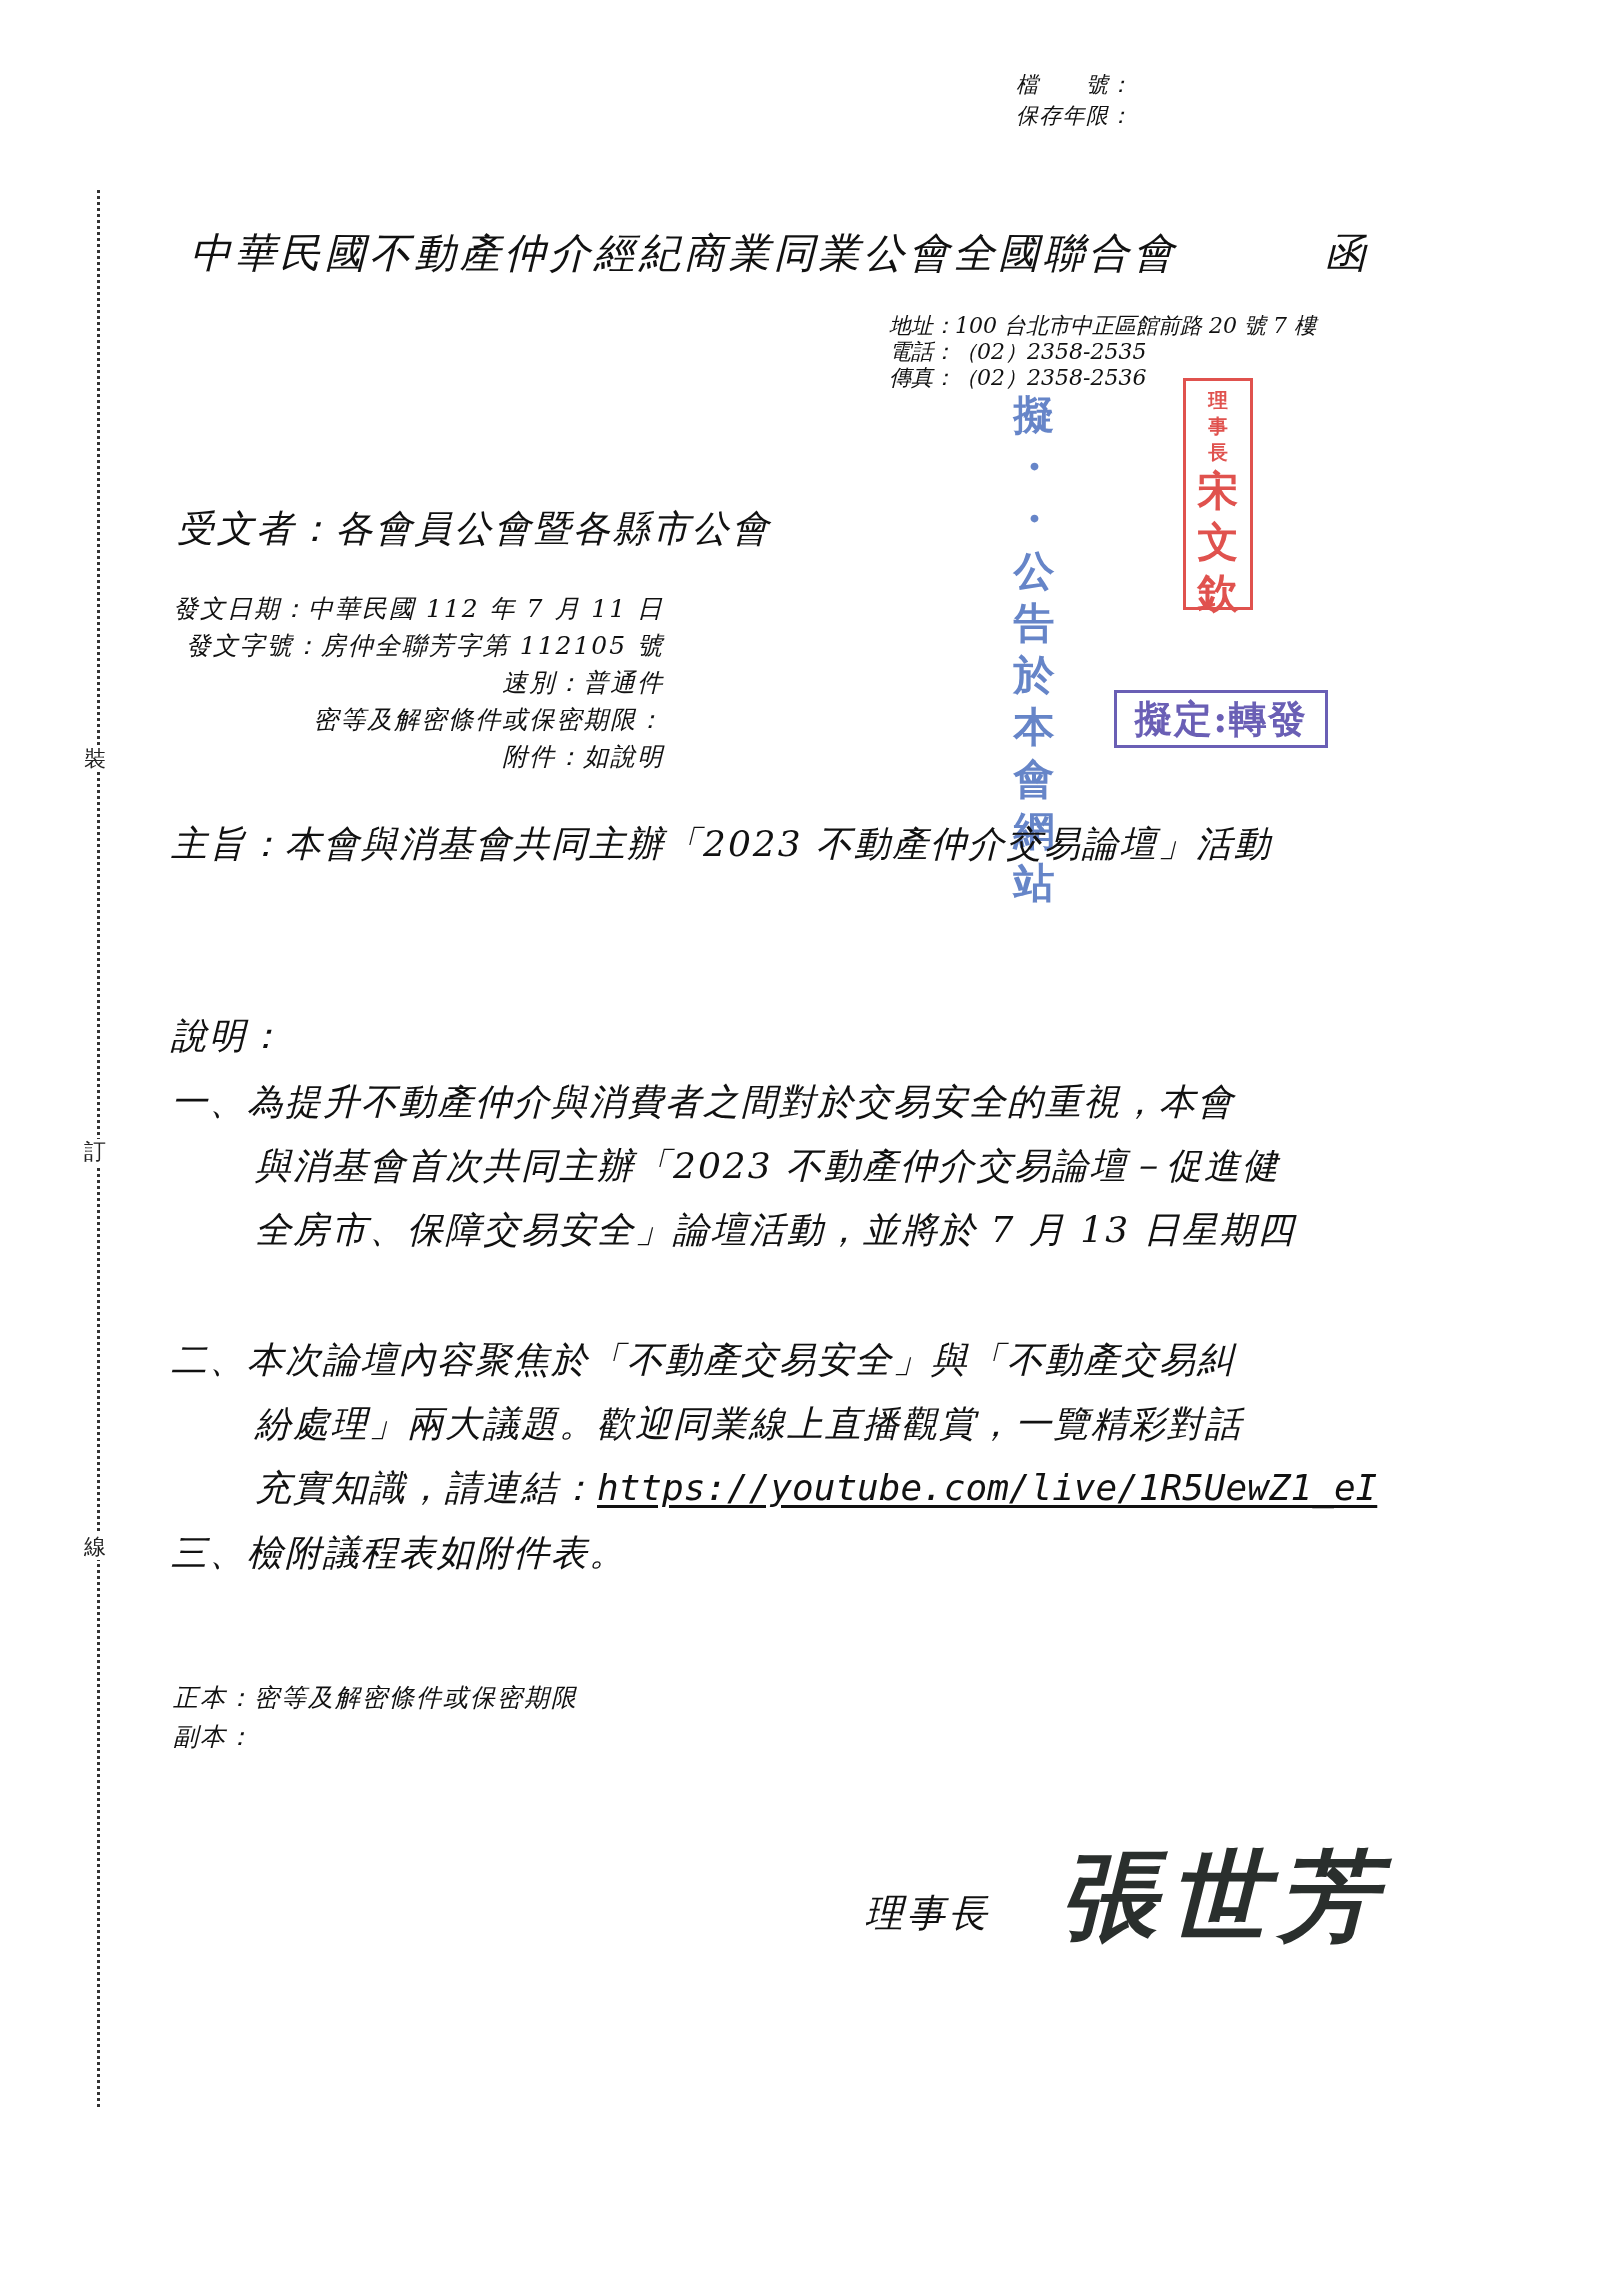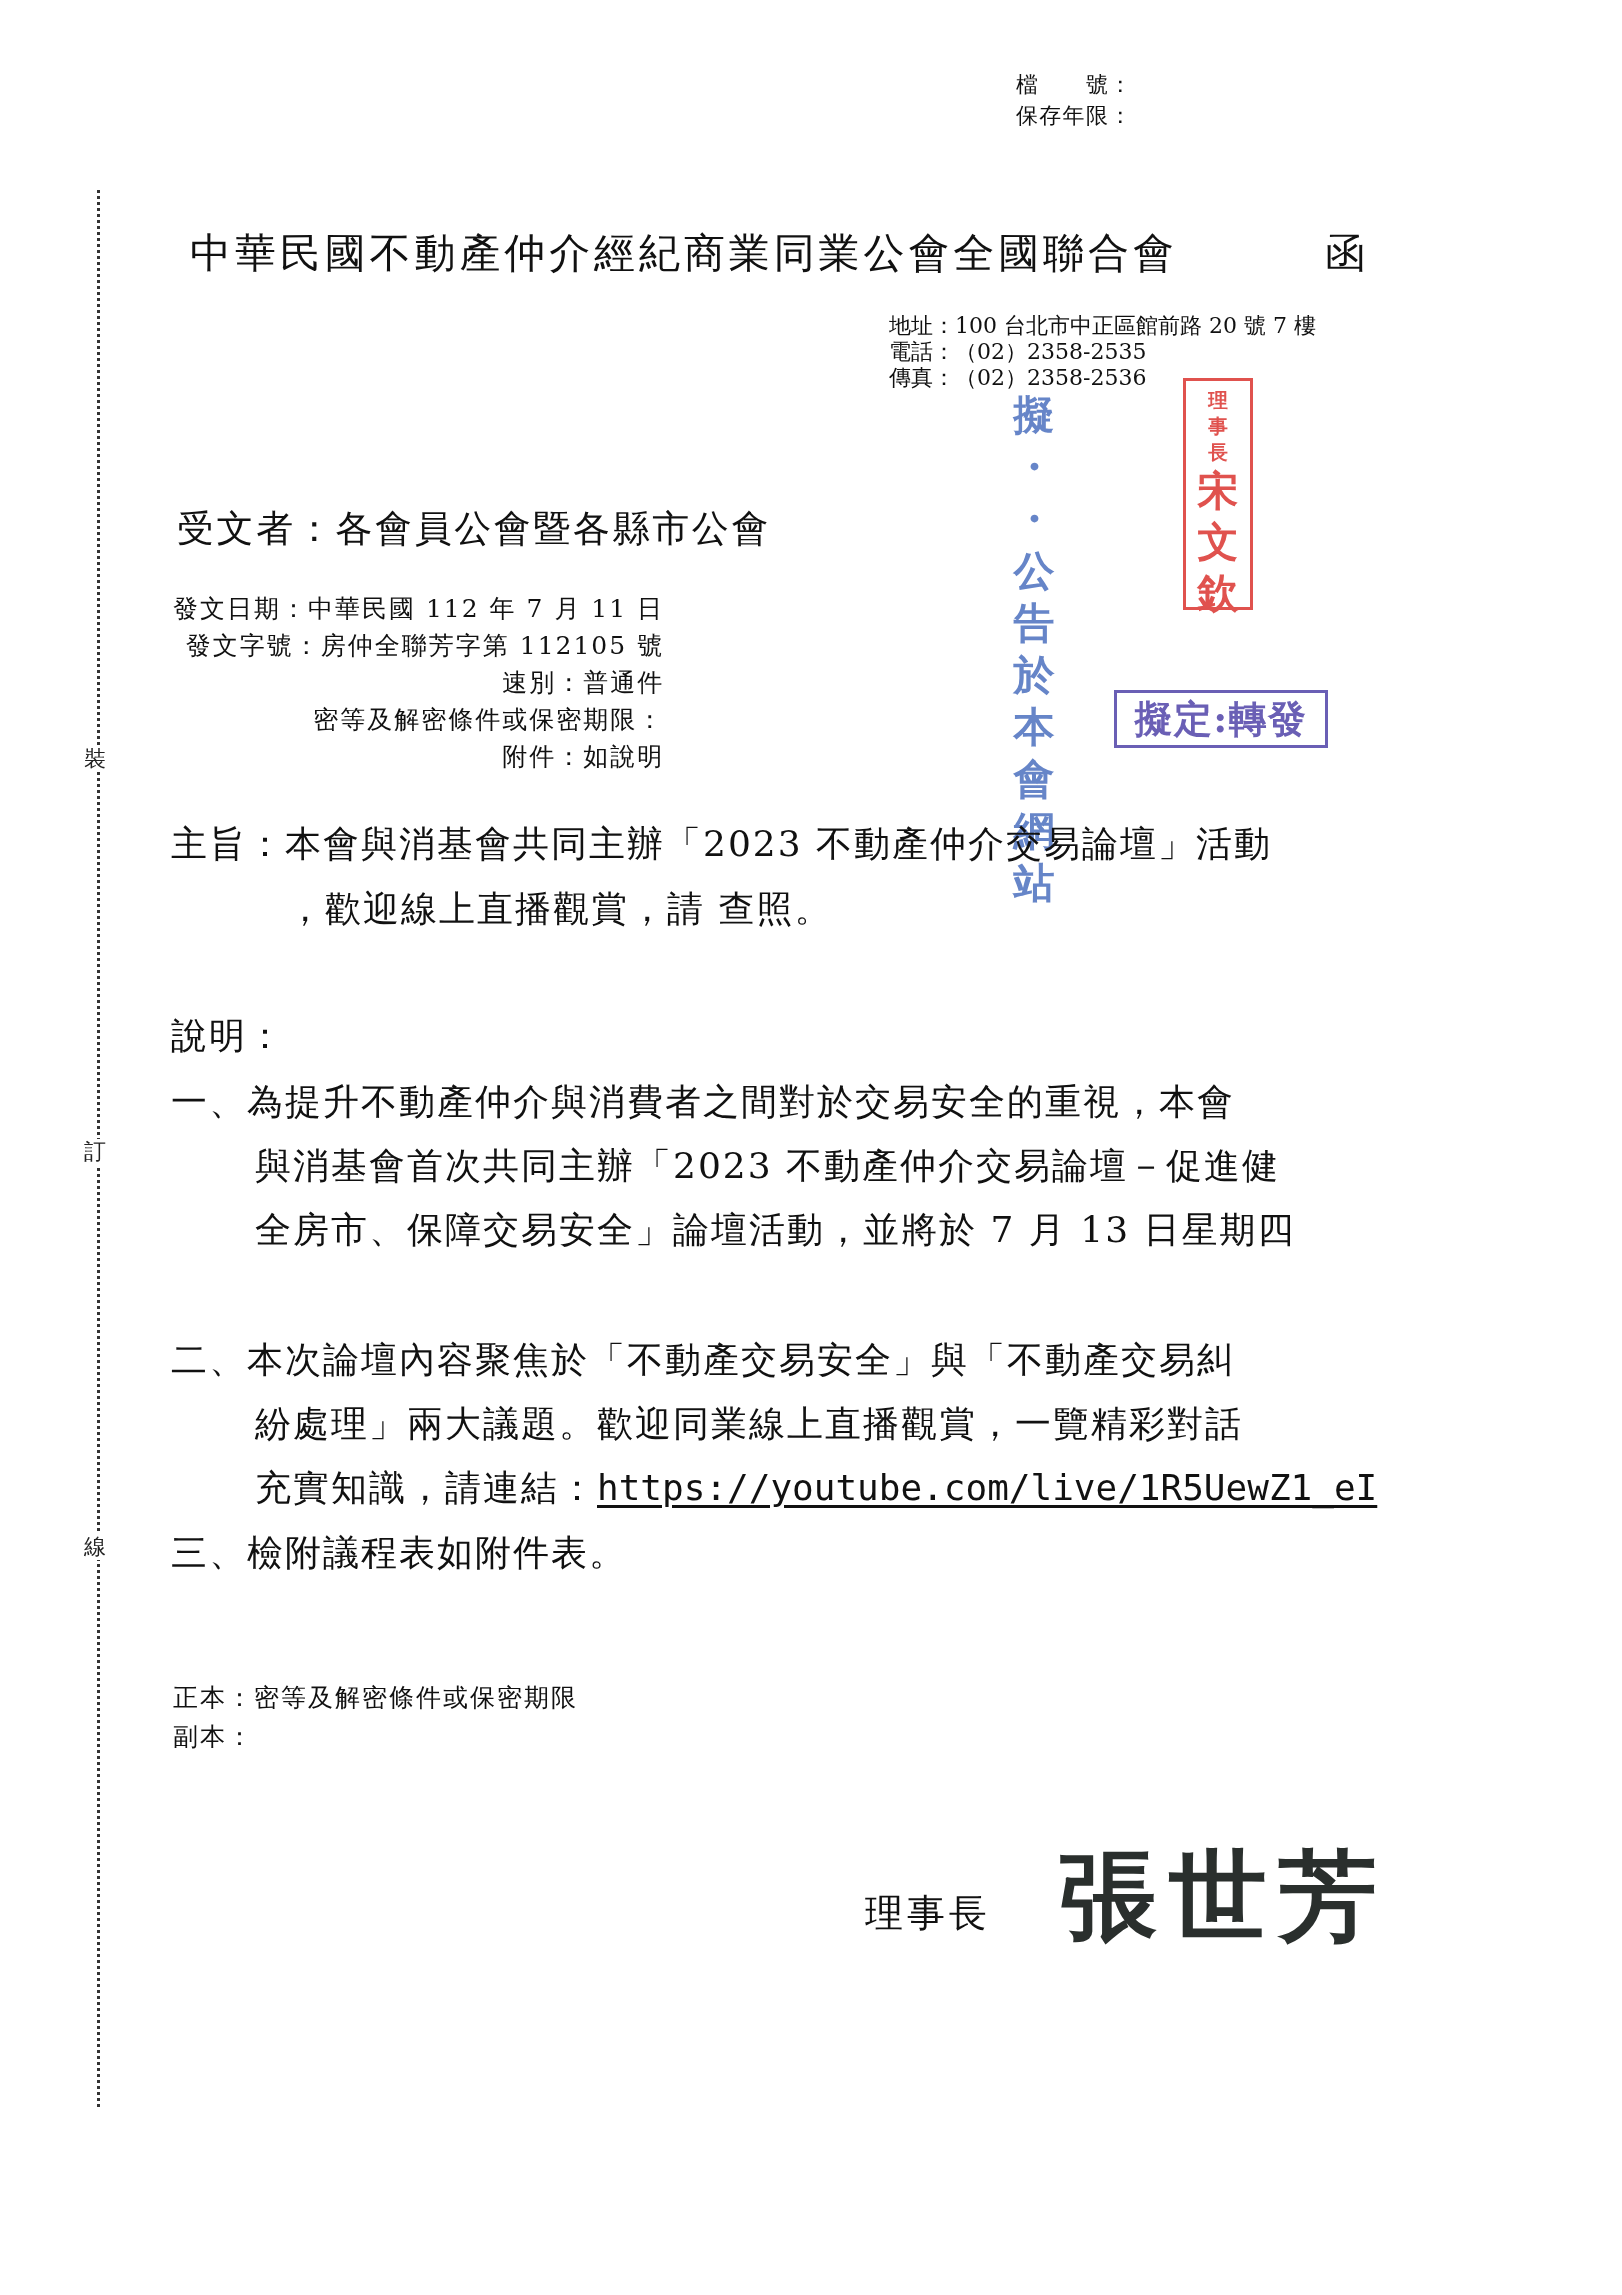--- a/index.html
+++ b/index.html
@@ -1,21 +1,21 @@
 <!DOCTYPE html>
 <html style="font-size:10.5px"><head>
   <meta charset="utf-8">
   <style>
     html, body { margin: 0; padding: 0; background: #ffffff; }
     body {
       width: 1622px; height: 2295px; position: relative; overflow: hidden;
       font-family: "DejaVu Serif", "Liberation Serif", serif;
       color: #111;
     }
-    .abs { position: absolute; white-space: nowrap; }
+    .abs { position: absolute; white-space: nowrap; font-style: italic; }
 
     
     .bind-line {
       position: absolute; left: 97px; top: 190px; height: 1917px; width: 0;
       border-left: 3.9px dotted #333;
     }
     .bind-char {
       position: absolute; left: 84px; font-size: 22px; background: #fff;
       line-height: 26px; color: #222;
     }
@@ -120,21 +120,20 @@
 <div class="abs meta" style="left:173px; top:590px;">
   <div>發文日期：中華民國 112 年 7 月 11 日</div>
   <div>發文字號：房仲全聯芳字第 112105 號</div>
   <div>速別：普通件</div>
   <div>密等及解密條件或保密期限：</div>
   <div>附件：如說明</div>
 </div>
 
 <div class="abs subject" style="left:171px; top:811px;">
   <div>主旨：本會與消基會共同主辦「2023 不動產仲介交易論壇」活動</div>
-  <div style="padding-left:116px;">，歡迎線上直播觀賞，請 查照。</div>
 </div>
 
 <div class="abs body-text" style="left:171px; top:1004px;">說明：</div>
 
 <div class="abs body-text" style="left:171px; top:1070px;">
   <div>一、為提升不動產仲介與消費者之間對於交易安全的重視，本會</div>
   <div class="indent">與消基會首次共同主辦「2023 不動產仲介交易論壇－促進健</div>
   <div class="indent">全房市、保障交易安全」論壇活動，並將於 7 月 13 日星期四</div>
 </div>
 

